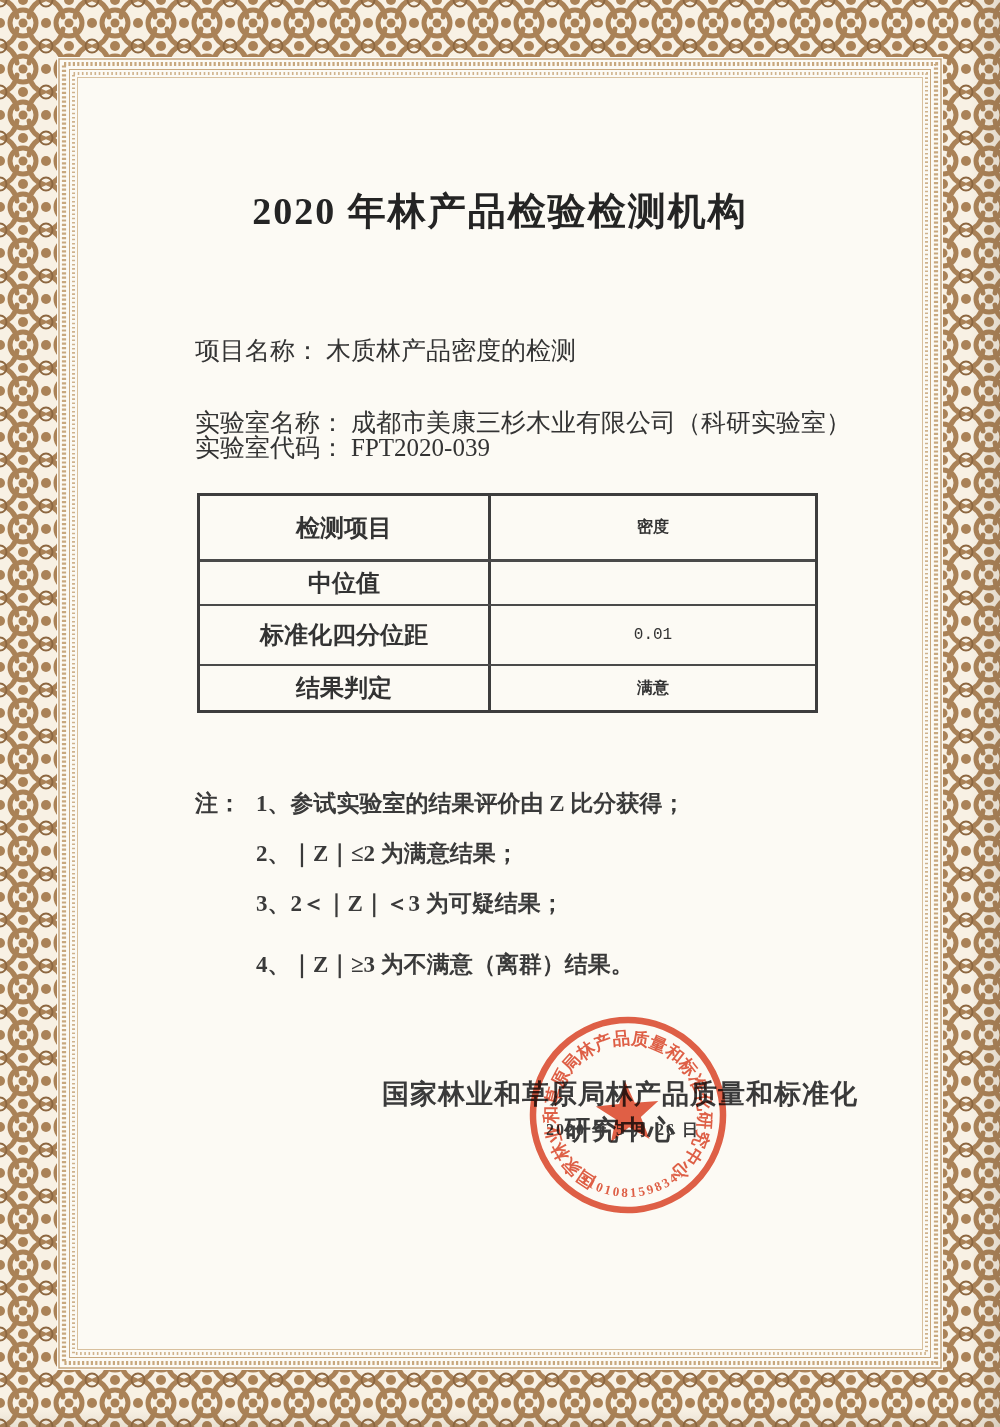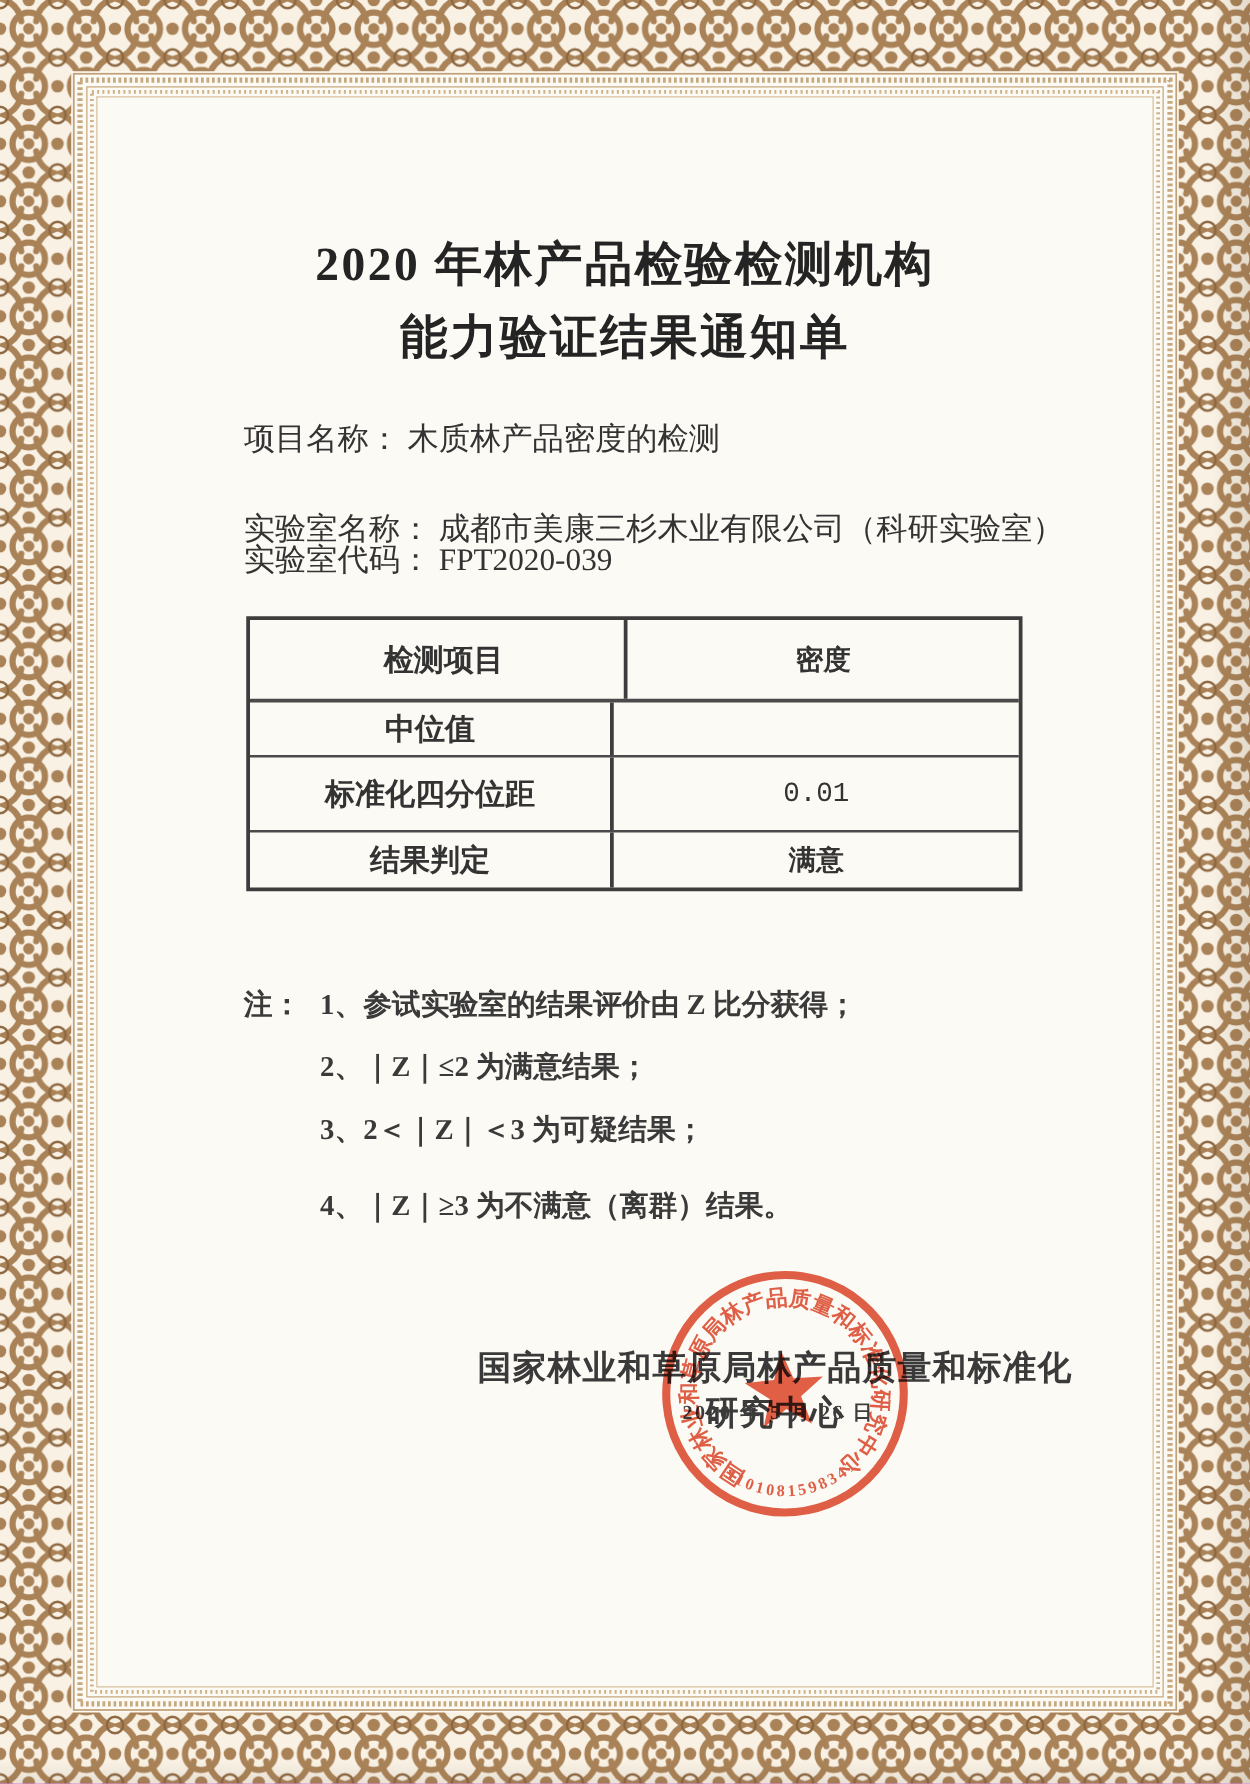--- a/index.html
+++ b/index.html
@@ -21,27 +21,27 @@
   .field-line{left:195px;width:640px;font-weight:normal;font-size:25px;color:#333;white-space:nowrap;}
   .field-label{margin-right:6px;}
   
   .result-table{
     left:197px;top:493px;width:621px;
     border:3px solid #3d3d3d;
     box-sizing:border-box;
     background:transparent;
   }
   .trow{display:flex;border-top:2px solid #4a4a4a;}
-  .trow:first-child{border-top:none;border-bottom:1px solid #4a4a4a;padding-left:11px;}
+  .trow:first-child{border-top:none;border-bottom:1px solid #4a4a4a;}
   .tcell{
     display:flex;align-items:center;justify-content:center;
     box-sizing:border-box;font-size:24px;color:#333;
   }
   .tcell.key{width:291px;border-right:3px solid #3d3d3d;font-weight:bold;}
-  .tcell.val{flex:1;font-size:22px;}
+  .tcell.val{flex:1;font-size:16px;}
   .trow.hdr .tcell{height:63px;font-weight:bold;}
   .trow.r1 .tcell{height:42px;}
   .trow.r2 .tcell{height:58px;font-family:Liberation Mono, monospace;}
   .trow.r3 .tcell{height:39px;}
   .trow.r4 .tcell{height:44px;font-weight:bold;}
   .trow .tcell.num{font-weight:normal;}
   
   .note-line{font-weight:bold;font-size:23px;color:#3a3a3a;white-space:nowrap;}
   .note-prefix{display:inline-block;width:61px;}
   
@@ -99,21 +99,20 @@
     <g fill="none">
       <rect x="59" y="59" width="882" height="1309" stroke="#c3a178" stroke-width="1.4"></rect>
       <rect x="64" y="64" width="872" height="1299" stroke="#c8a87e" stroke-width="4.2" stroke-dasharray="2.2 2.2"></rect>
       <rect x="69.5" y="69.5" width="861" height="1288" stroke="#c8a87e" stroke-width="1"></rect>
       <rect x="73.5" y="73.5" width="853" height="1280" stroke="#cfb28c" stroke-width="3" stroke-dasharray="1.6 2.6"></rect>
       <rect x="77.5" y="77.5" width="845" height="1272" stroke="#d8c09e" stroke-width="1"></rect>
     </g>
   </svg>
 
   <div class="content title-line" style="top:186px;">2020 年林产品检验检测机构</div>
-  <div class="content title-line" style="top:244px;">能力验证结果通知单</div>
 
   <div class="content field-line" style="top:334px;">
     <span class="field-label">项目名称：</span><span>木质林产品密度的检测</span>
   </div>
   <div class="content field-line" style="top:383px;margin-top:23px;">
     <span class="field-label">实验室名称：</span><span>成都市美康三杉木业有限公司（科研实验室）</span>
   </div>
   <div class="content field-line" style="top:431px;">
     <span class="field-label">实验室代码：</span><span>FPT2020-039</span>
   </div>

